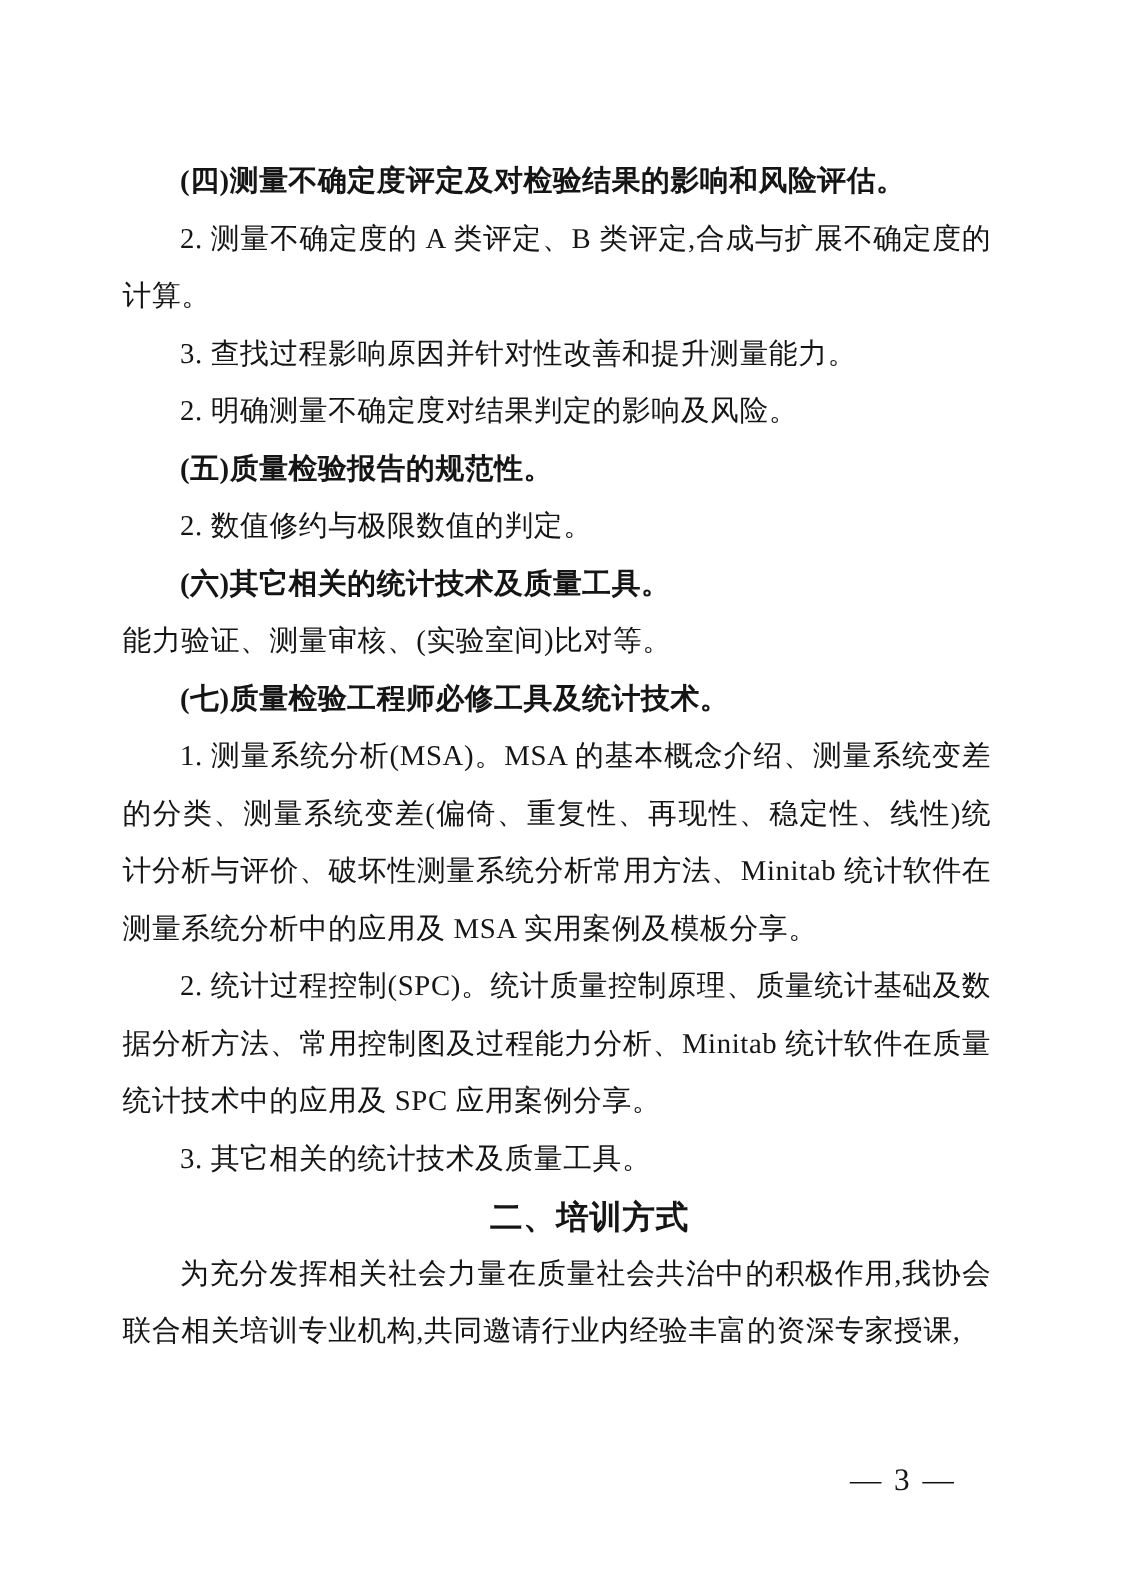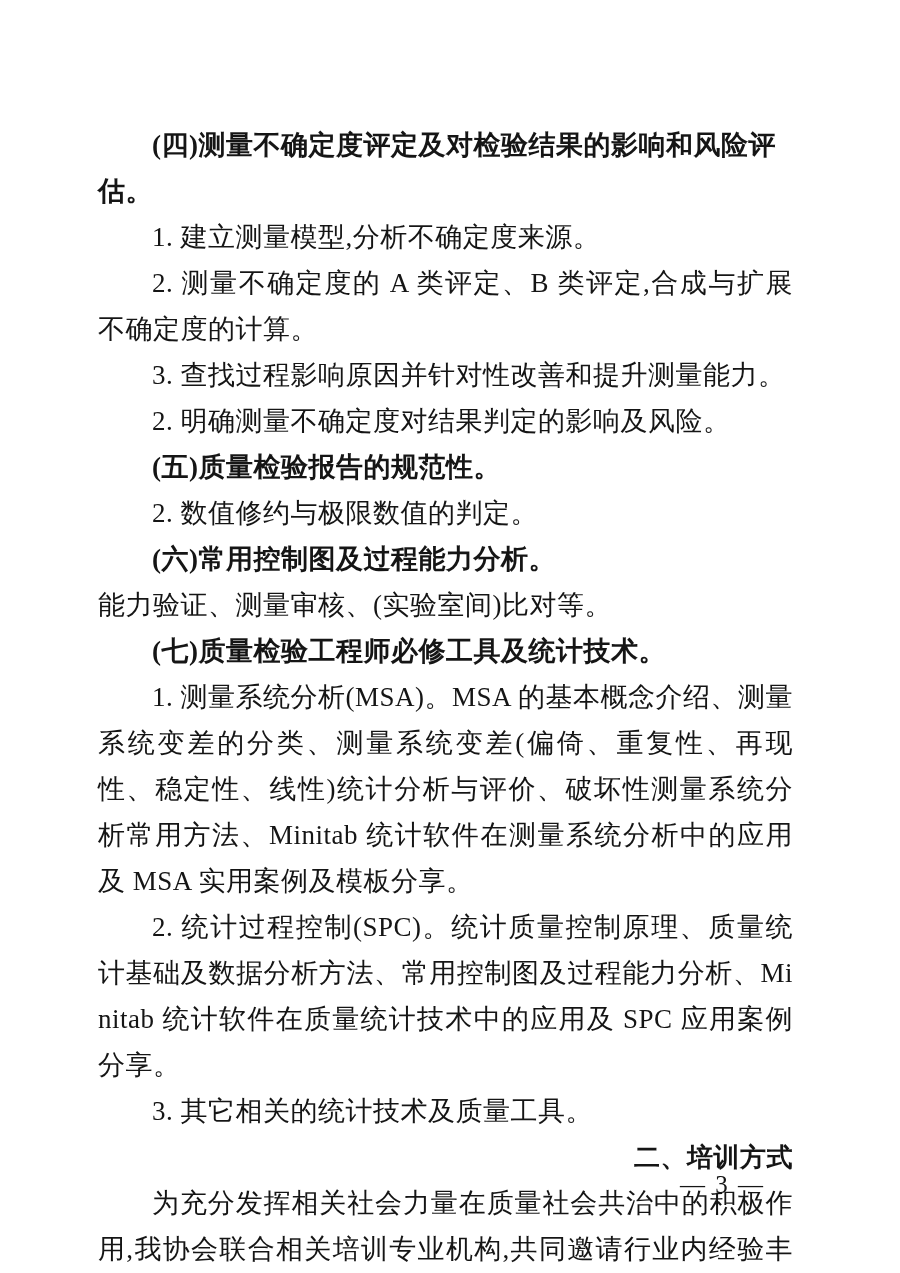--- a/index.html
+++ b/index.html
@@ -24,21 +24,21 @@
     background: #ffffff;
   }
   .doc-body {
     position: absolute;
     left: 98px;
     top: 122px;
     width: 695px;
   }
   .para {
     margin: 0;
-    font-size: 27px;
+    font-size: 23px;
     line-height: 46px;
     letter-spacing: 0.5px;
     text-align: justify;
     text-justify: inter-ideograph;
     word-break: break-all;
   }
   .para.body {
     text-indent: 2em;
   }
   .para.body-flush {
@@ -47,45 +47,44 @@
   .para.sub-heading {
     font-weight: 700;
     text-indent: 2em;
     text-align: left;
   }
   .para.section-heading {
     font-weight: 700;
     font-family: "Liberation Sans", "DejaVu Sans", sans-serif;
     font-size: 26px;
     text-indent: 2em;
-    text-align: right;
+    text-align: center;
   }
   .page-number {
     position: absolute;
     top: 1170px;
     right: 135px;
     font-size: 25px;
     line-height: 30px;
     letter-spacing: 2px;
     color: #151515;
   }
 </style>
 </head>
 <body>
 
 <div class="page">
   <div class="doc-body">
       <p class="para sub-heading">(四)测量不确定度评定及对检验结果的影响和风险评估。</p>
-      <p class="para body">1. 建立测量模型,分析不确定度来源。</p>
       <p class="para body">2. 测量不确定度的 A 类评定、B 类评定,合成与扩展不确定度的计算。</p>
       <p class="para body">3. 查找过程影响原因并针对性改善和提升测量能力。</p>
       <p class="para body">2. 明确测量不确定度对结果判定的影响及风险。</p>
       <p class="para sub-heading">(五)质量检验报告的规范性。</p>
       <p class="para body">2. 数值修约与极限数值的判定。</p>
-      <p class="para sub-heading">(六)常用控制图及过程能力分析。</p>
+      <p class="para sub-heading">(六)其它相关的统计技术及质量工具。</p>
       <p class="para body-flush">能力验证、测量审核、(实验室间)比对等。</p>
       <p class="para sub-heading">(七)质量检验工程师必修工具及统计技术。</p>
       <p class="para body">1. 测量系统分析(MSA)。MSA 的基本概念介绍、测量系统变差的分类、测量系统变差(偏倚、重复性、再现性、稳定性、线性)统计分析与评价、破坏性测量系统分析常用方法、Minitab 统计软件在测量系统分析中的应用及 MSA 实用案例及模板分享。</p>
       <p class="para body">2. 统计过程控制(SPC)。统计质量控制原理、质量统计基础及数据分析方法、常用控制图及过程能力分析、Minitab 统计软件在质量统计技术中的应用及 SPC 应用案例分享。</p>
       <p class="para body">3. 其它相关的统计技术及质量工具。</p>
       <p class="para section-heading">二、培训方式</p>
       <p class="para body">为充分发挥相关社会力量在质量社会共治中的积极作用,我协会联合相关培训专业机构,共同邀请行业内经验丰富的资深专家授课,</p>
     </div>
   <div class="page-number">— 3 —</div>
 </div>

